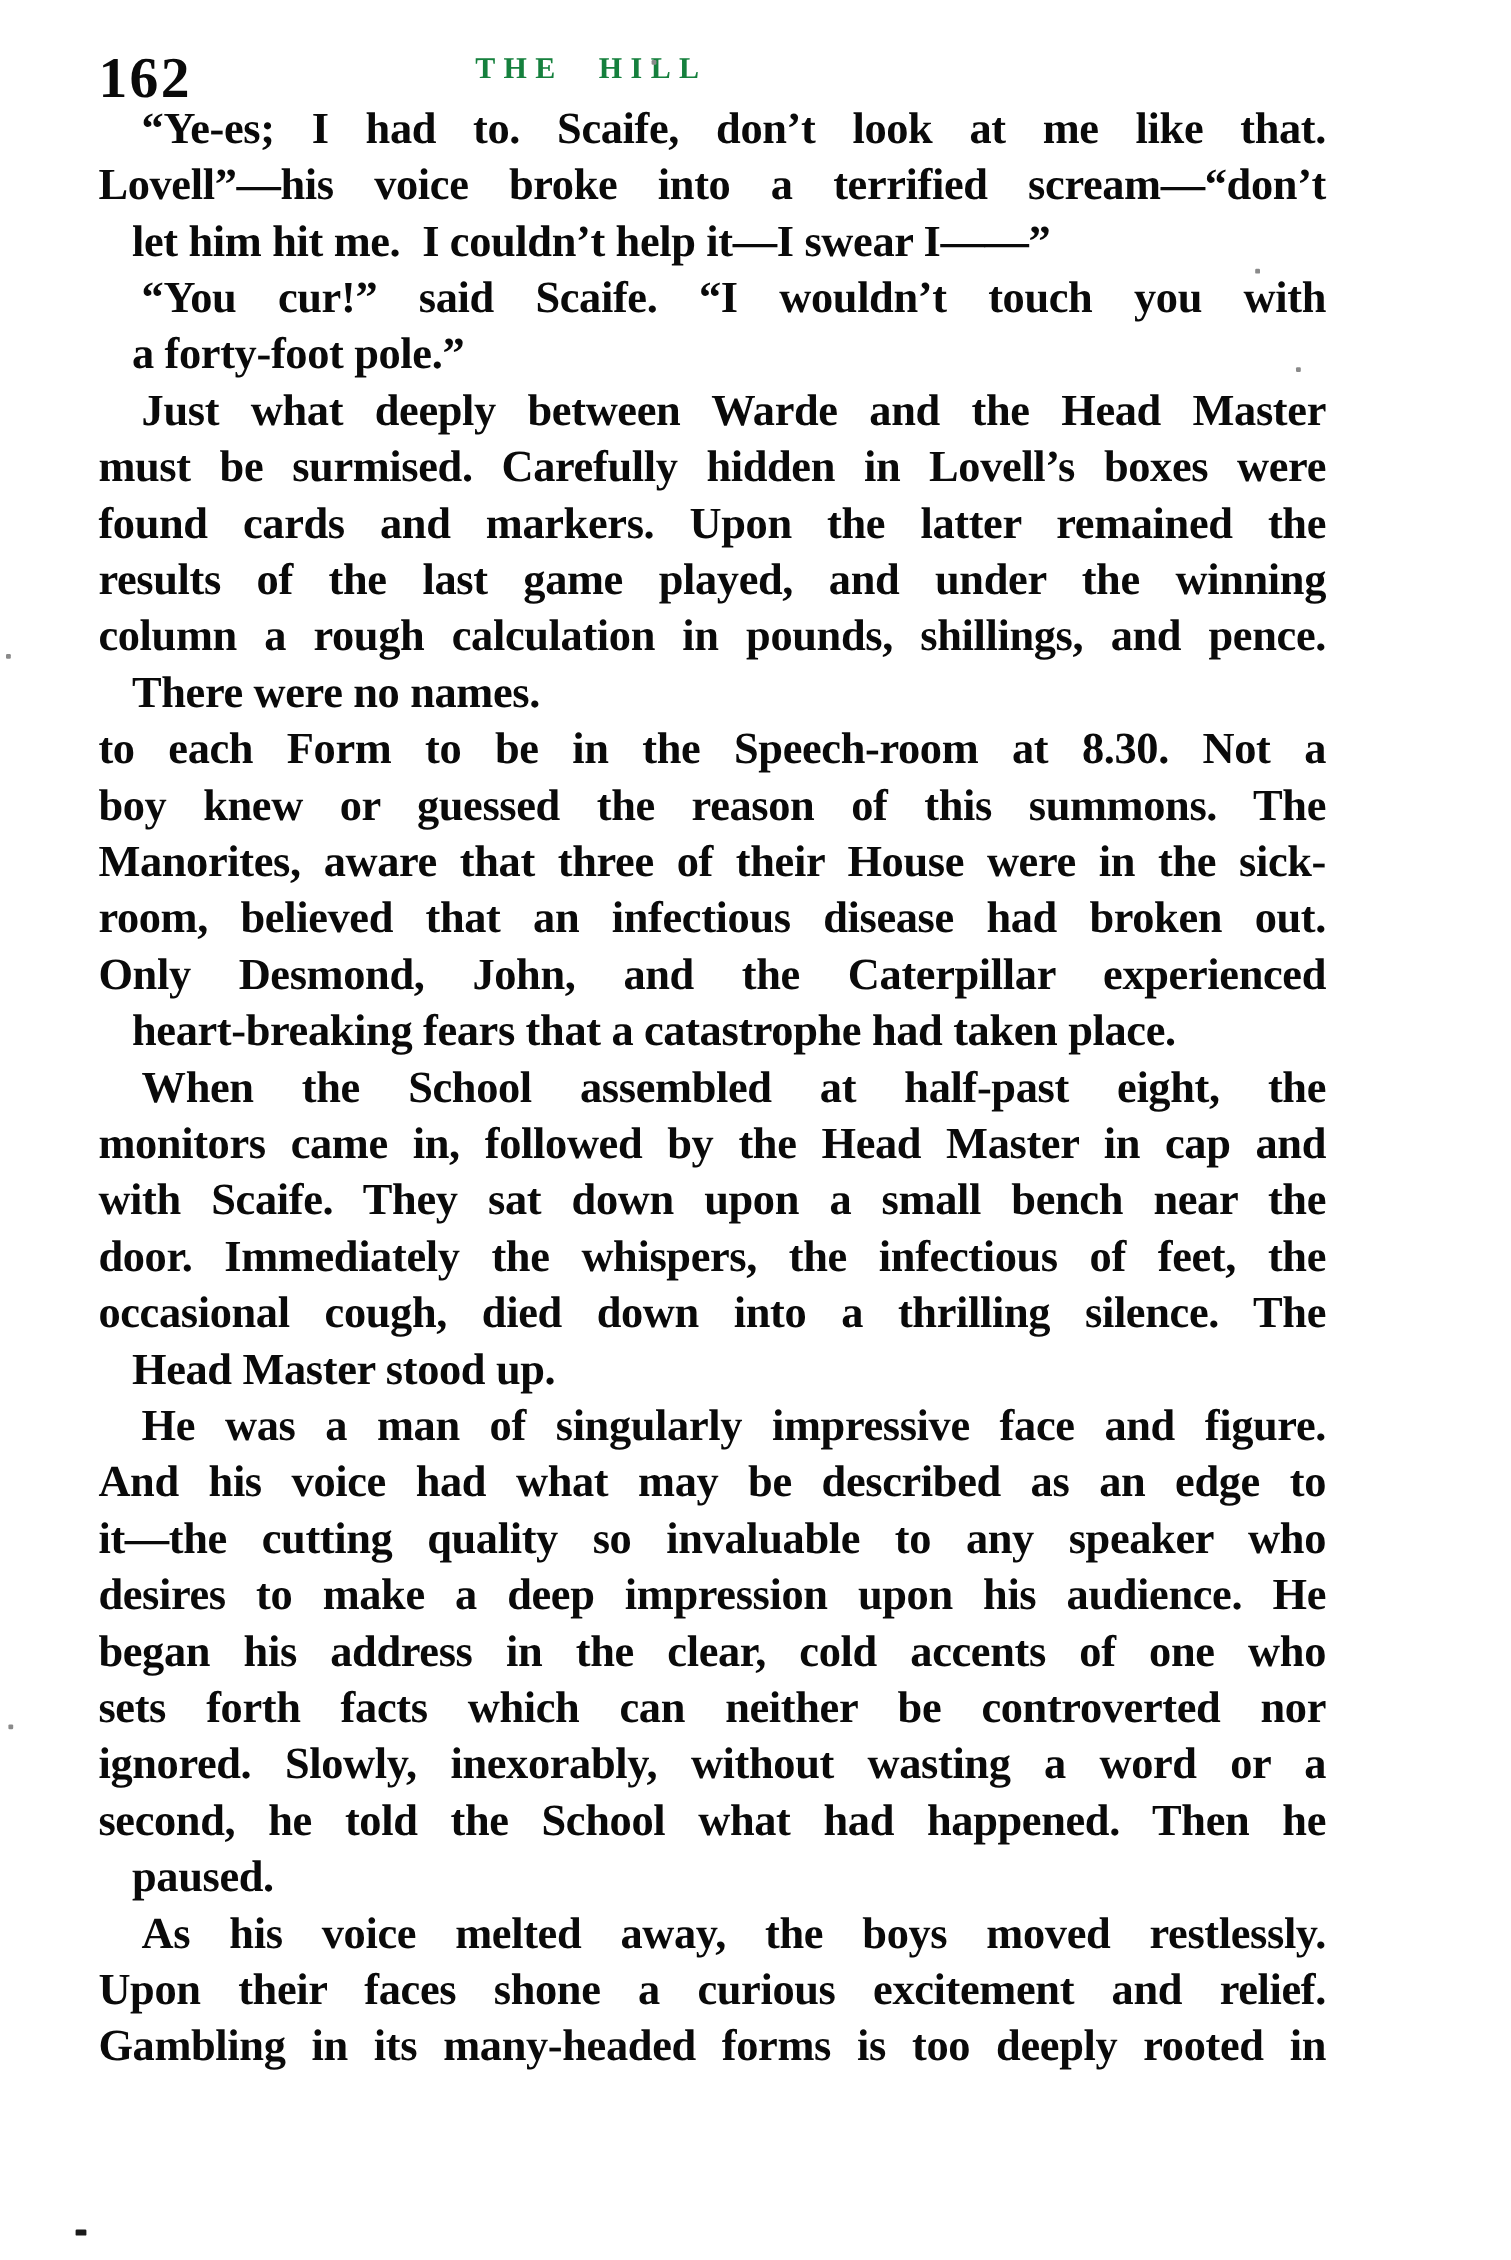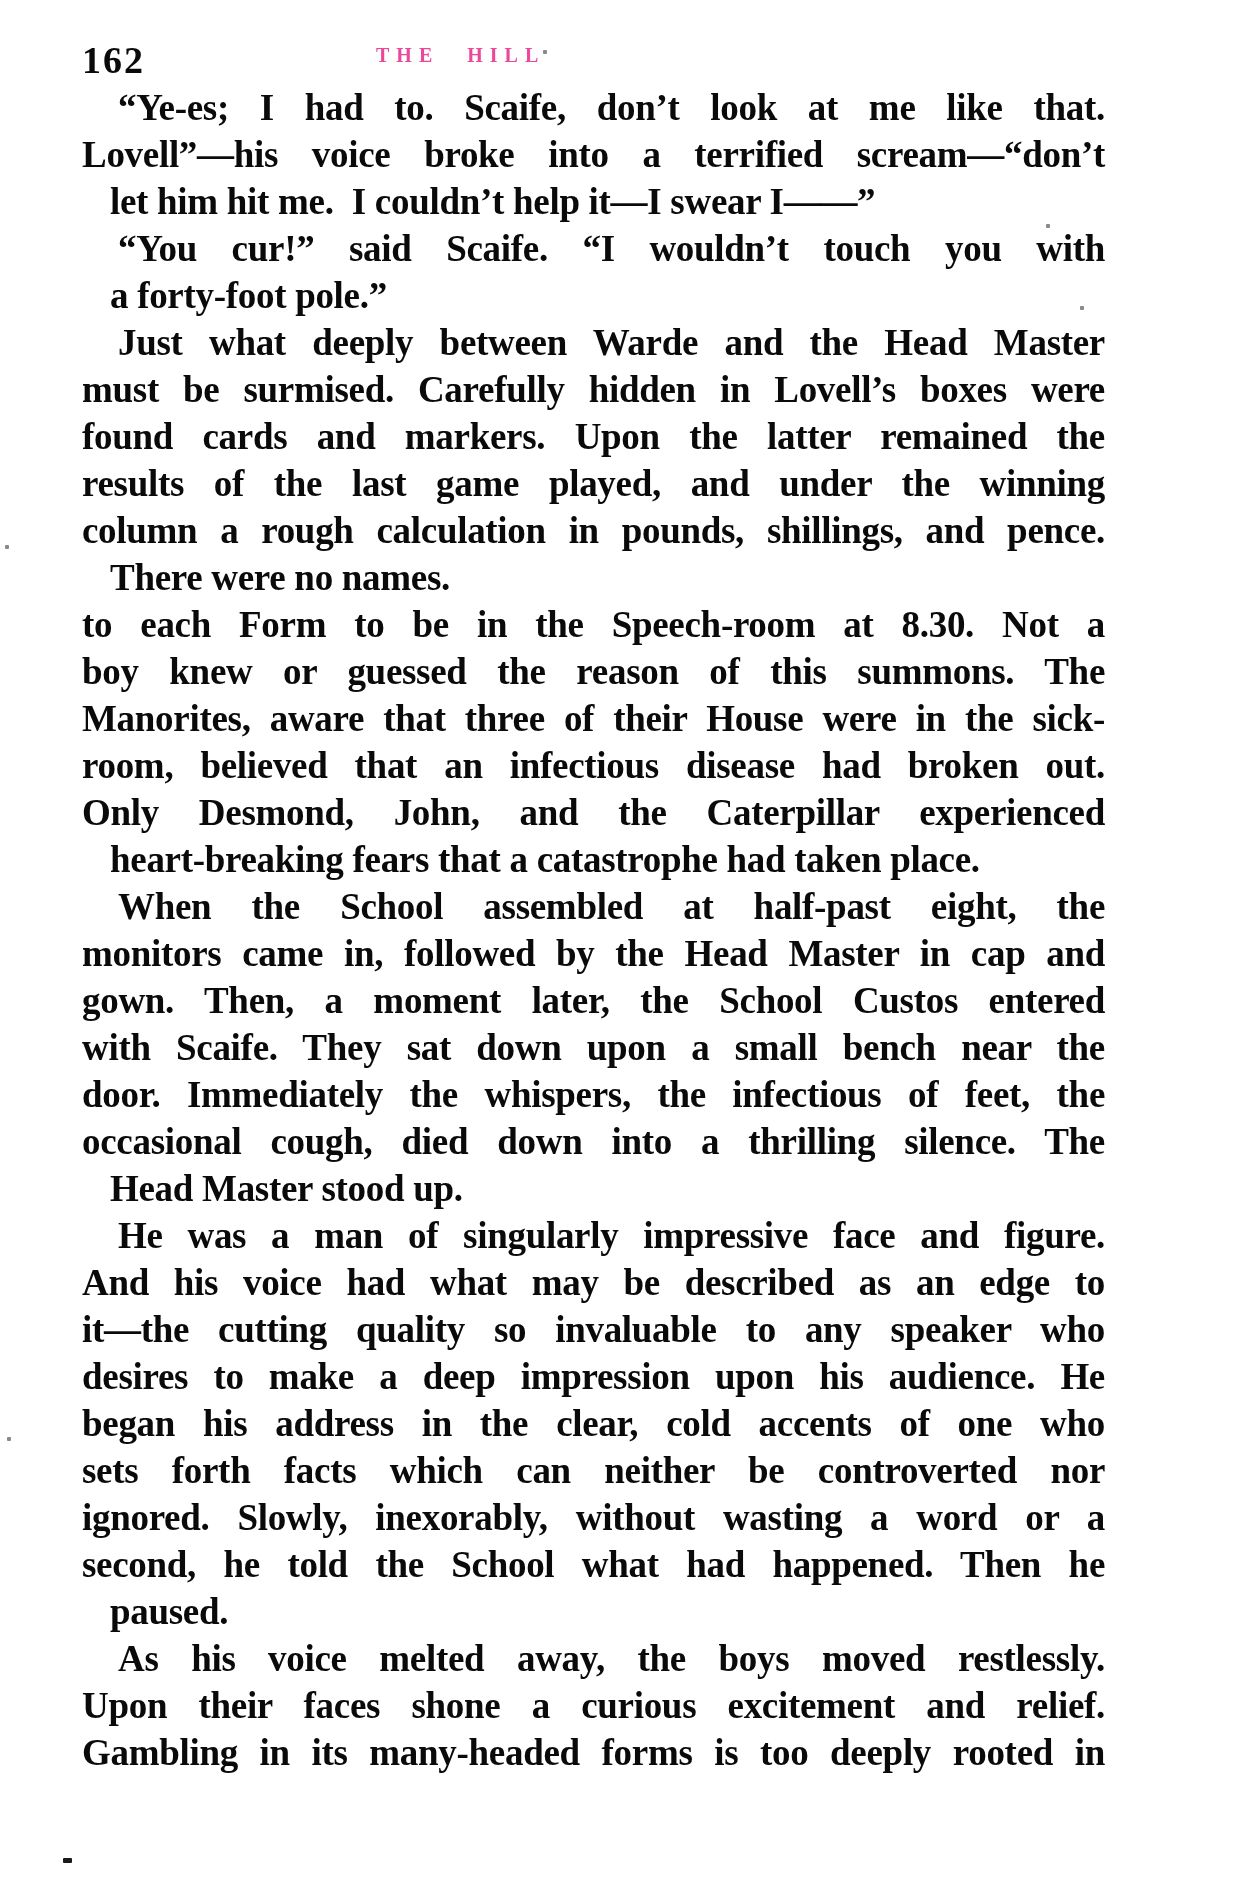--- a/index.html
+++ b/index.html
@@ -13,34 +13,34 @@
     height: 1883px;
     background: #ffffff;
     overflow: hidden;
     font-family: "Liberation Serif", "DejaVu Serif", serif;
     color: #0a0a0a;
   }
   .pagenum {
     position: absolute;
     left: 82px;
     top: 38px;
-    font-size: 38px;
+    font-size: 48px;
     font-weight: 700;
     letter-spacing: 2px;
     color: #0a0a0a;
   }
   .running-title {
     position: absolute;
-    left: 376px;
+    left: 396px;
     top: 44px;
-    font-size: 20px;
+    font-size: 25px;
     font-weight: 700;
     letter-spacing: 7px;
     word-spacing: 16px;
-    color: #ec4899;
+    color: #15803d;
   }
   .body-text {
     position: absolute;
     left: 82px;
     top: 84px;
     width: 1023px;
   }
   .para {
     margin: 0;
     padding: 0;
@@ -100,21 +100,20 @@
         <span class="line">to each Form to be in the Speech-room at 8.30. Not a</span>
         <span class="line">boy knew or guessed the reason of this summons. The</span>
         <span class="line">Manorites, aware that three of their House were in the sick-</span>
         <span class="line">room, believed that an infectious disease had broken out.</span>
         <span class="line">Only Desmond, John, and the Caterpillar experienced</span>
         <span class="line last">heart-breaking fears that a catastrophe had taken place.</span>
       </p>
       <p class="para">
         <span class="line first">When the School assembled at half-past eight, the</span>
         <span class="line">monitors came in, followed by the Head Master in cap and</span>
-        <span class="line">gown. Then, a moment later, the School Custos entered</span>
         <span class="line">with Scaife. They sat down upon a small bench near the</span>
         <span class="line">door. Immediately the whispers, the infectious of feet, the</span>
         <span class="line">occasional cough, died down into a thrilling silence. The</span>
         <span class="line last">Head Master stood up.</span>
       </p>
       <p class="para">
         <span class="line first">He was a man of singularly impressive face and figure.</span>
         <span class="line">And his voice had what may be described as an edge to</span>
         <span class="line">it—the cutting quality so invaluable to any speaker who</span>
         <span class="line">desires to make a deep impression upon his audience. He</span>

